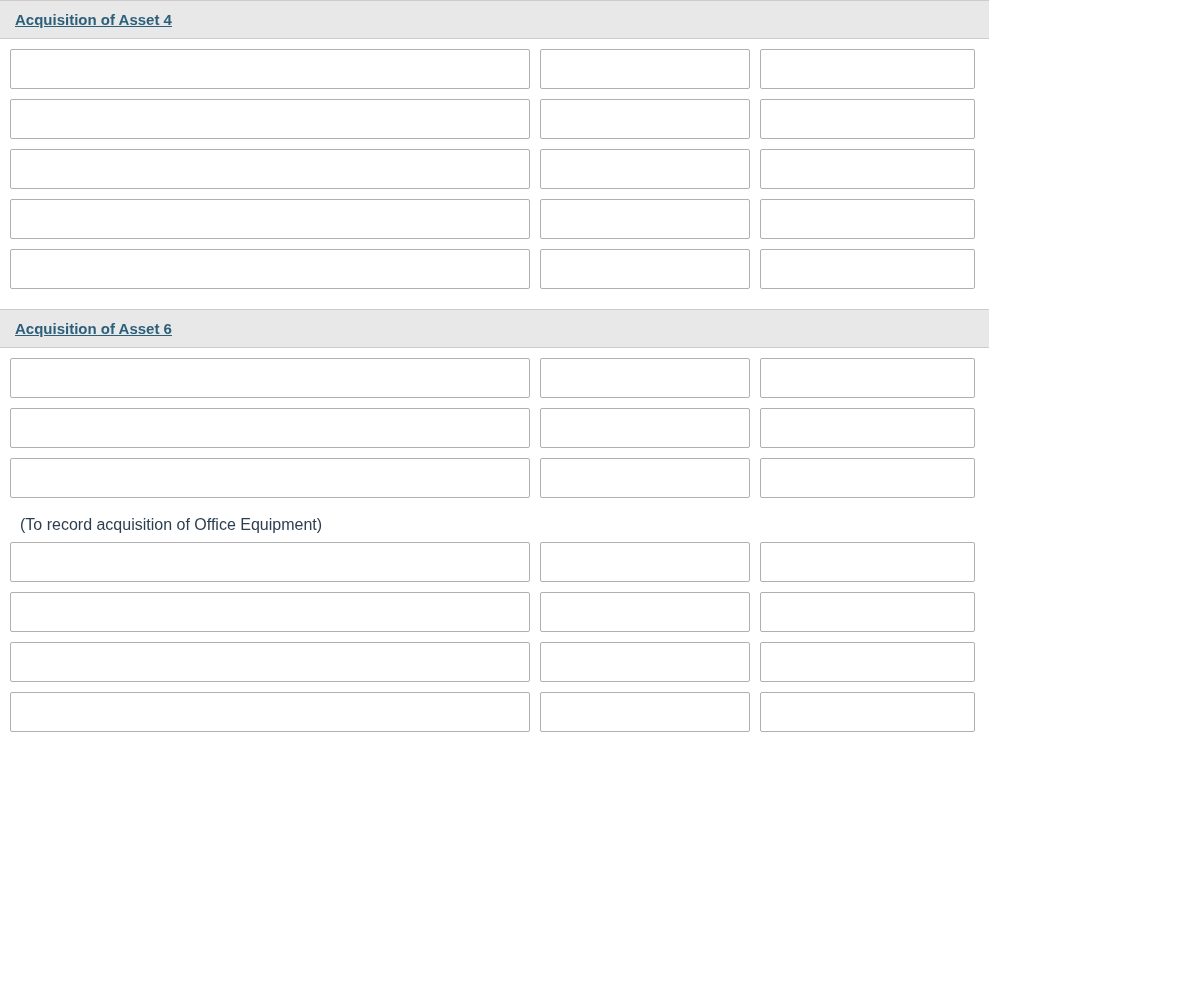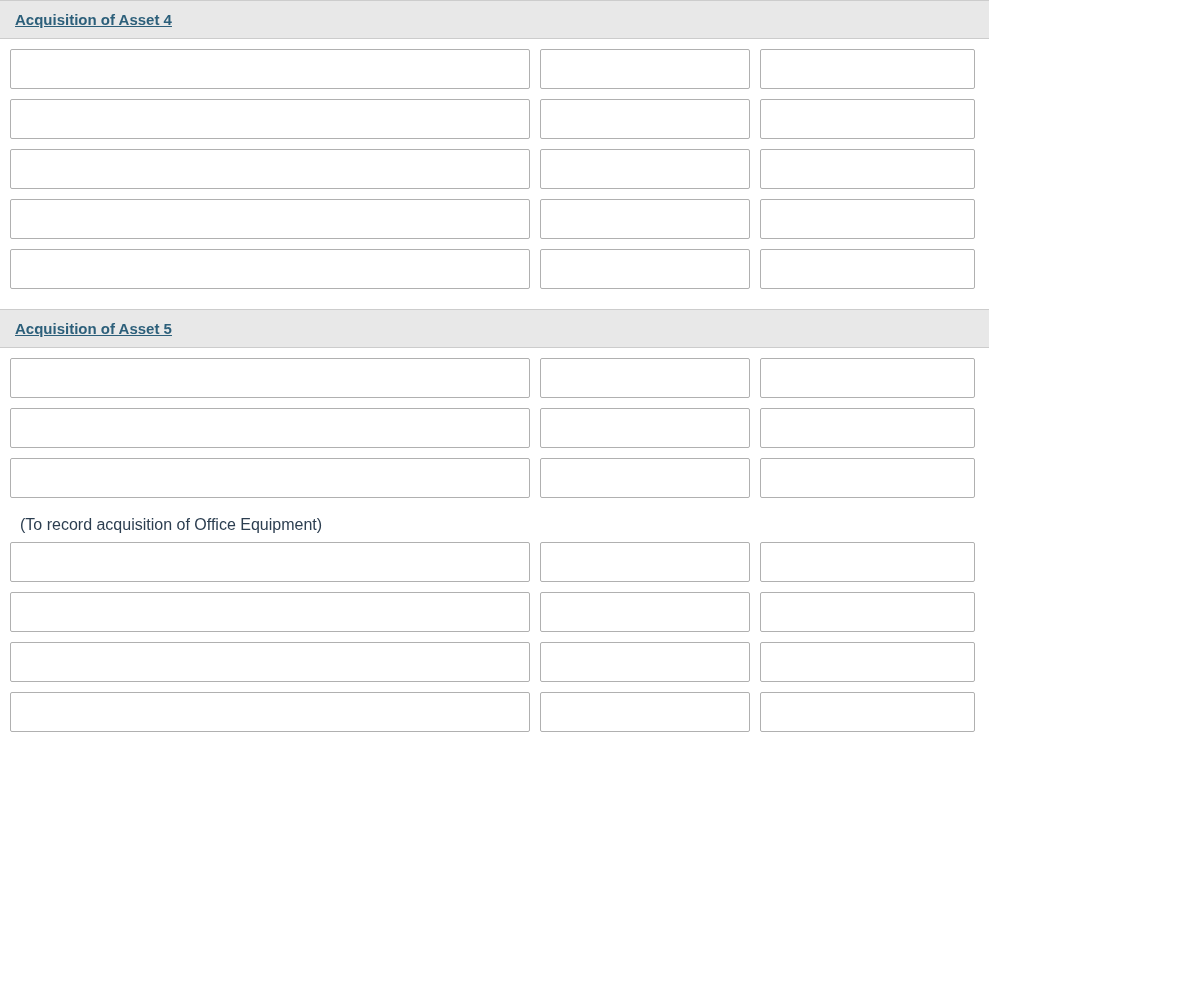--- a/index.html
+++ b/index.html
@@ -116,21 +116,21 @@
 
     <div class="input-row">
       <input class="input-wide" type="text" style="">
       <input class="input-medium" type="text" style="">
       <input class="input-medium2" type="text" style="">
     </div>
 
   </div>
 
   <div class="section-header">
-    <a>Acquisition of Asset 5</a>
+    <a>Acquisition of Asset 6</a>
   </div>
   <div class="section-content">
 
     <div class="input-row">
       <input class="input-wide" type="text" style="">
       <input class="input-medium" type="text" style="">
       <input class="input-medium2" type="text" style="">
     </div>
 
     <div class="input-row">

